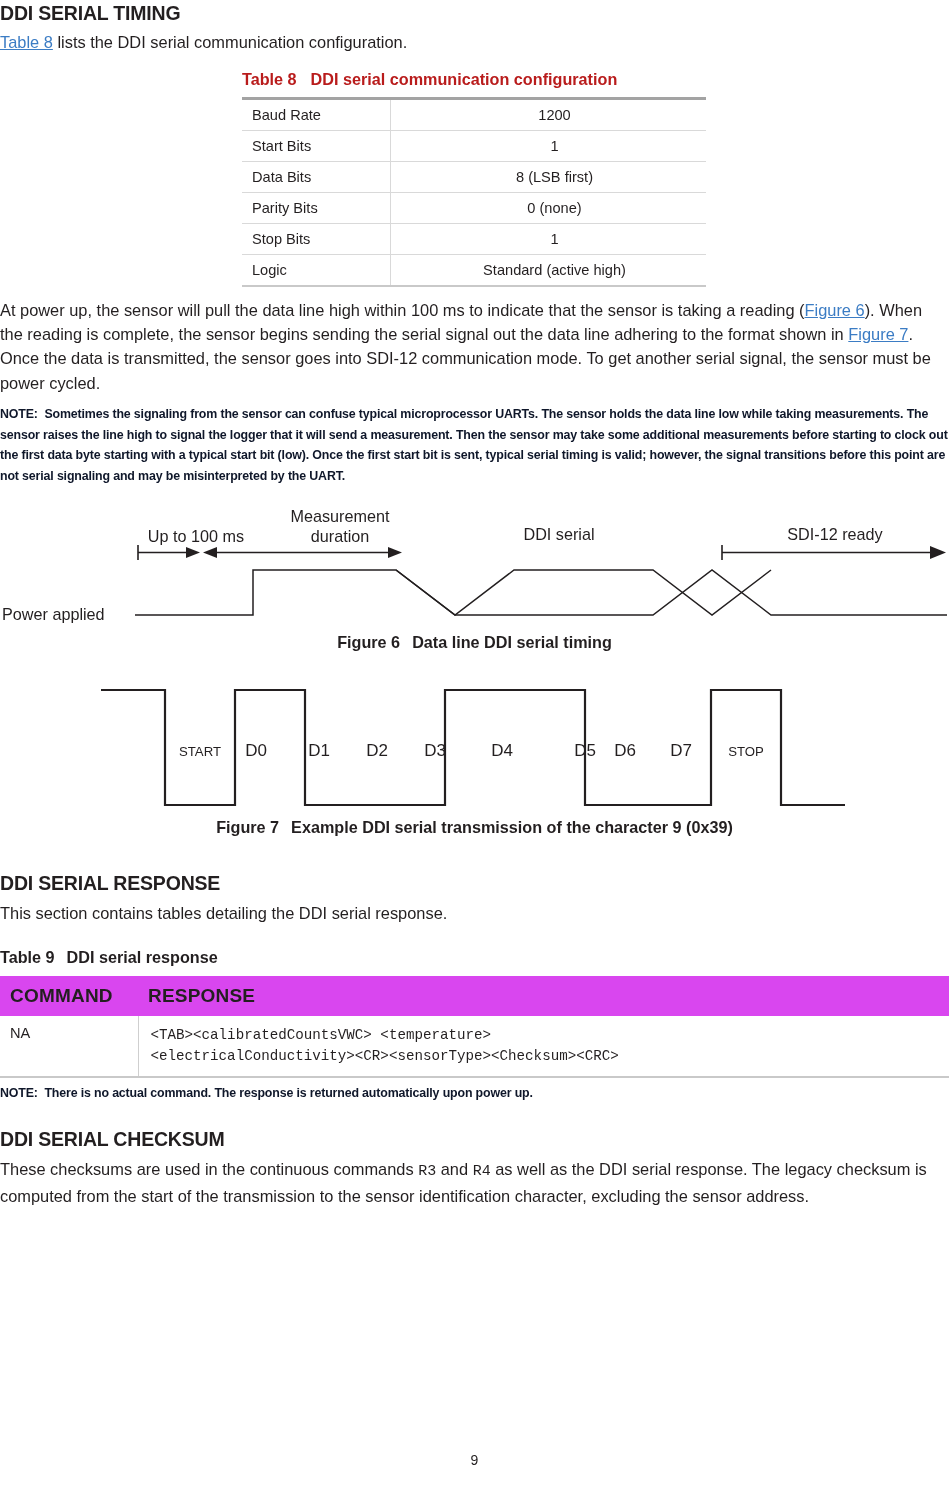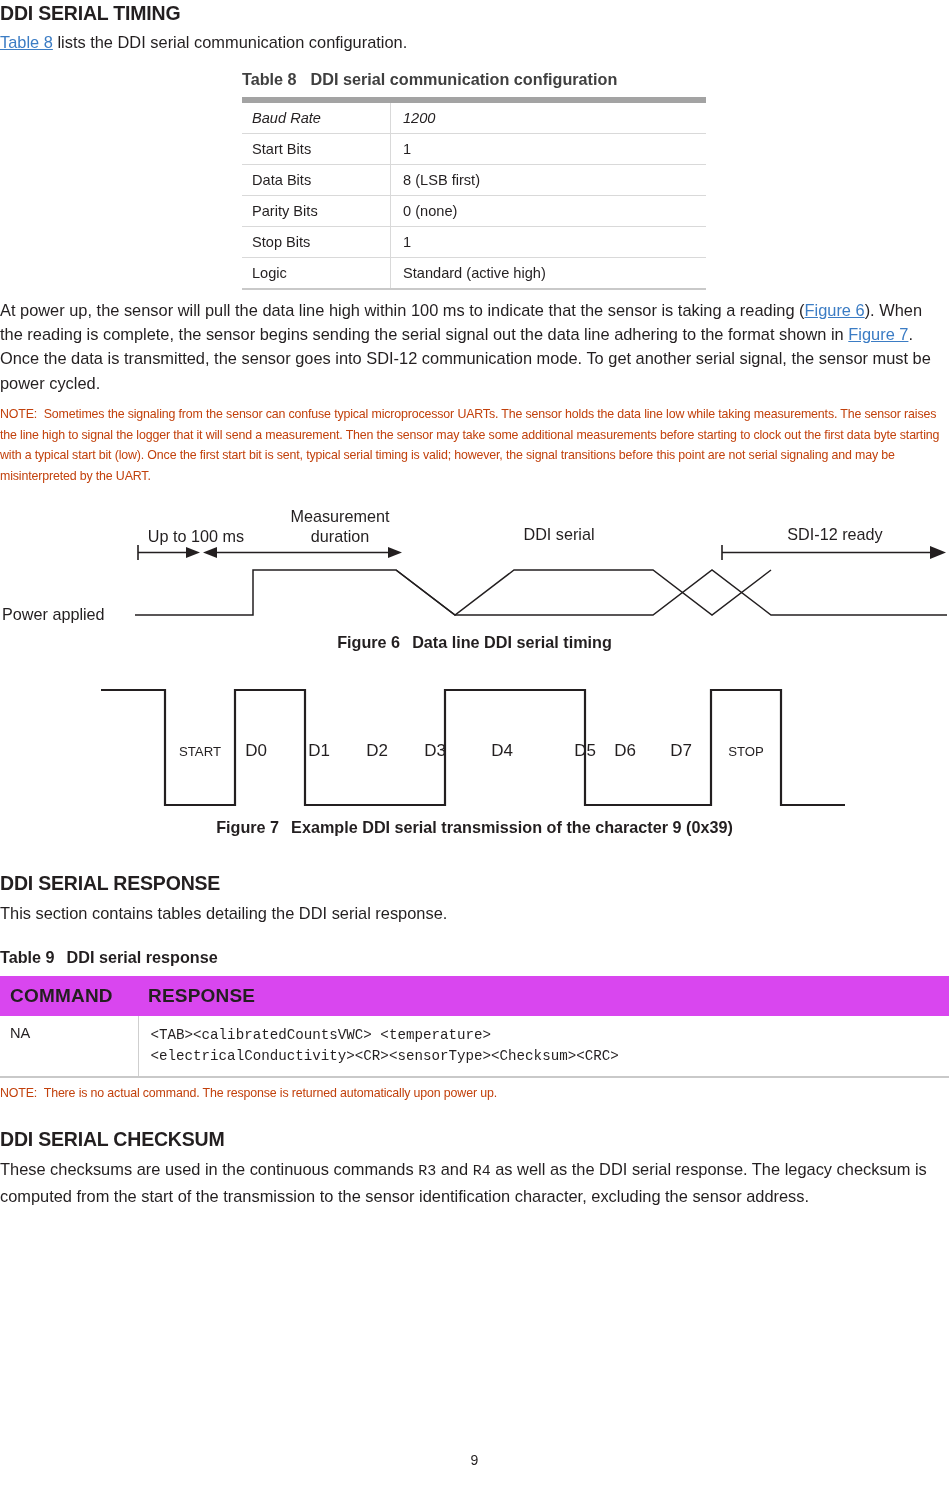--- a/index.html
+++ b/index.html
@@ -41,56 +41,56 @@
     color: #3b7cc4;
   }
   .mono {
     font-family: "Liberation Mono", monospace;
     font-size: 15px;
   }
   .note {
     position: absolute;
     font-size: 12.4px;
     line-height: 20.6px;
-    font-weight: normal;
-    color: #c2410c;
+    font-weight: bold;
+    color: #0f172a;
     letter-spacing: -0.15px;
   }
 
   
   .t8-wrap {
     position: absolute;
     left: 242px;
     top: 70px;
     width: 464px;
   }
   .tbl-caption {
     font-size: 16.2px;
     font-weight: bold;
-    color: #404040;
+    color: #b91c1c;
     margin-bottom: 8px;
     white-space: nowrap;
   }
   .tbl-caption .gap { display: inline-block; width: 14px; }
   table.t8 {
     border-collapse: collapse;
     width: 464px;
     table-layout: fixed;
   }
   table.t8 td {
     font-size: 14.6px;
     color: #231f20;
     padding: 7px 0 7px 10px;
     border-bottom: 1px solid #d9d9d9;
     vertical-align: middle;
   }
-  table.t8 tr:first-child td { border-top: 6px solid #a3a3a3; font-style: italic; }
+  table.t8 tr:first-child td { border-top: 3px solid #a3a3a3; }
   table.t8 tr:last-child td { border-bottom: 2px solid #c9c9c9; }
   table.t8 td.k { width: 138px; border-right: 1px solid #d9d9d9; }
-  table.t8 td.v { padding-left: 12px; }
+  table.t8 td.v { padding-left: 12px; text-align: center; }
 
   
   .t9-wrap {
     position: absolute;
     left: 0px;
     top: 948px;
     width: 949px;
   }
   .t9-caption {
     font-size: 16.2px;

